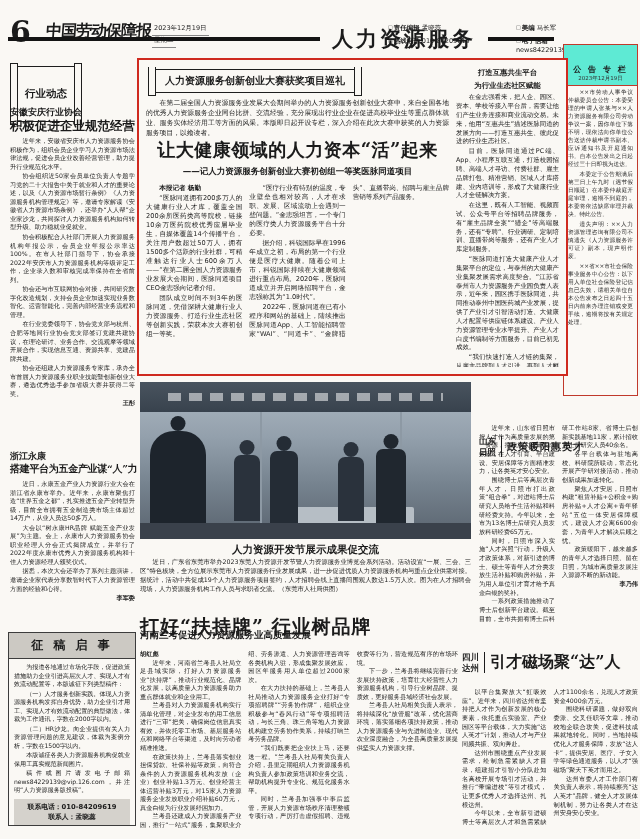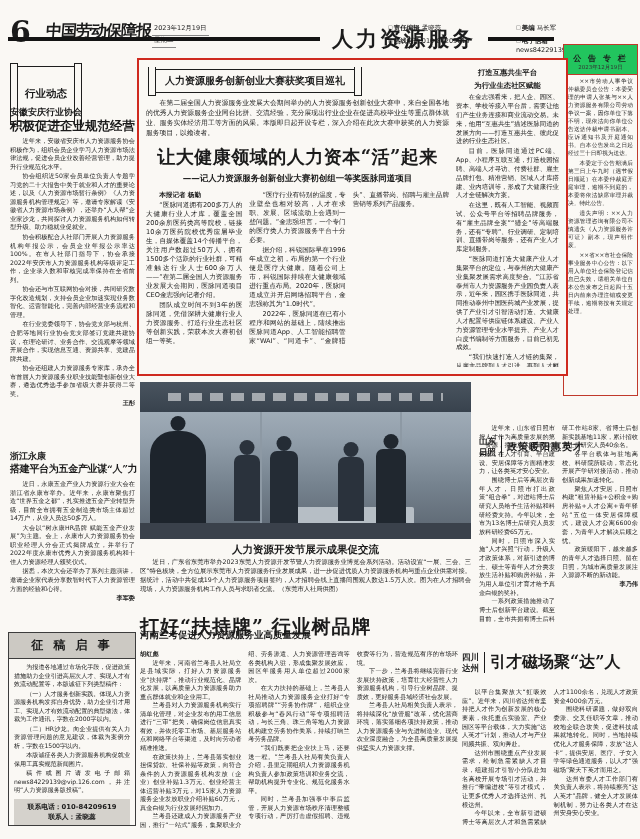--- a/index.html
+++ b/index.html
@@ -21,39 +21,39 @@
            grid-template-columns:128px auto;grid-row-gap:4px;}
   #editors b{font-weight:bold;}
   .sq{font-size:5px;vertical-align:1px;color:#444;margin-right:1px;}
   #titlerow{left:8px;top:28px;width:624px;height:22px;display:flex;align-items:center;}
   .hrule{flex:1;height:3px;background:#141414;border-bottom:1px solid #141414;}
   #sectiontitle{font-size:21px;font-weight:bold;letter-spacing:3px;padding:0 12px;white-space:nowrap;}
   #titlerow .right{flex:0 0 66px;margin-right:78px;}
   
   #noticeboard{left:563px;top:44px;width:75px;height:352px;border:1px solid #c0392b;background:#fbf9f5;
                box-sizing:border-box;overflow:hidden;}
-  #noticeboard .nb-head{background:#22c55e;text-align:center;padding:8px 0 3px 0;border-bottom:1px solid #c0392b;}
+  #noticeboard .nb-head{background:#5eead4;text-align:center;padding:19px 0 3px 0;border-bottom:1px solid #c0392b;}
   #noticeboard .nb-title{font-size:8px;font-weight:bold;letter-spacing:2px;}
   #noticeboard .nb-date{font-size:5.5px;color:#333;}
   #noticeboard .nb-body{padding:3px 4px;font-size:5.7px;line-height:1.4;color:#2b2b2b;text-align:justify;}
   #noticeboard .nb-body p{margin-bottom:2px;}
   
   .scrollbox{position:relative;display:inline-block;border:1.5px solid #1e1e1e;background:#faf8f4;
              font-weight:bold;text-align:center;}
   .scrollbox:before,.scrollbox:after{content:"";position:absolute;top:-4px;bottom:-4px;width:6px;
              border:1px solid #1e1e1e;background:#faf8f4;}
   .scrollbox:before{left:-5px;}
   .scrollbox:after{right:-5px;}
   
   #feature{left:137px;top:58px;width:431px;height:318px;border:2px solid #cf2a1f;box-sizing:border-box;
            padding:7px;display:grid;grid-template-columns:1fr 103px;column-gap:7px;background:#faf8f4;}
   #featureLeft{overflow:hidden;}
   #featBanner{font-size:10px;padding:4px 12px;margin-left:6px;margin-top:2px;font-family:Liberation Serif, serif;}
   #featIntro{font-size:6.8px;line-height:1.45;margin-top:6px;}
-  #featHeadline{font-size:18px;font-weight:bold;text-align:center;margin-top:7px;letter-spacing:0.5px;}
+  #featHeadline{font-size:18px;font-weight:bold;text-align:center;margin-top:0;letter-spacing:0.5px;}
   #featSubtitle{font-size:8.5px;font-weight:bold;text-align:center;margin-top:4px;}
   #featBody{margin-top:6px;height:172px;columns:3;column-gap:7px;column-fill:auto;
             font-size:6.6px;line-height:1.36;overflow:hidden;}
   #featBody p{margin-bottom:1px;}
   .byline-feat{text-indent:2em;font-weight:bold;margin-bottom:2px;}
   .subhead{text-indent:0;text-align:center;font-weight:bold;font-size:7.2px;line-height:1.5;}
   #featSide{font-size:6.4px;line-height:1.38;overflow:hidden;}
   #featSide p{margin-bottom:1px;}
   #featSide .subhead{font-size:7.4px;margin-bottom:2px;}
   

